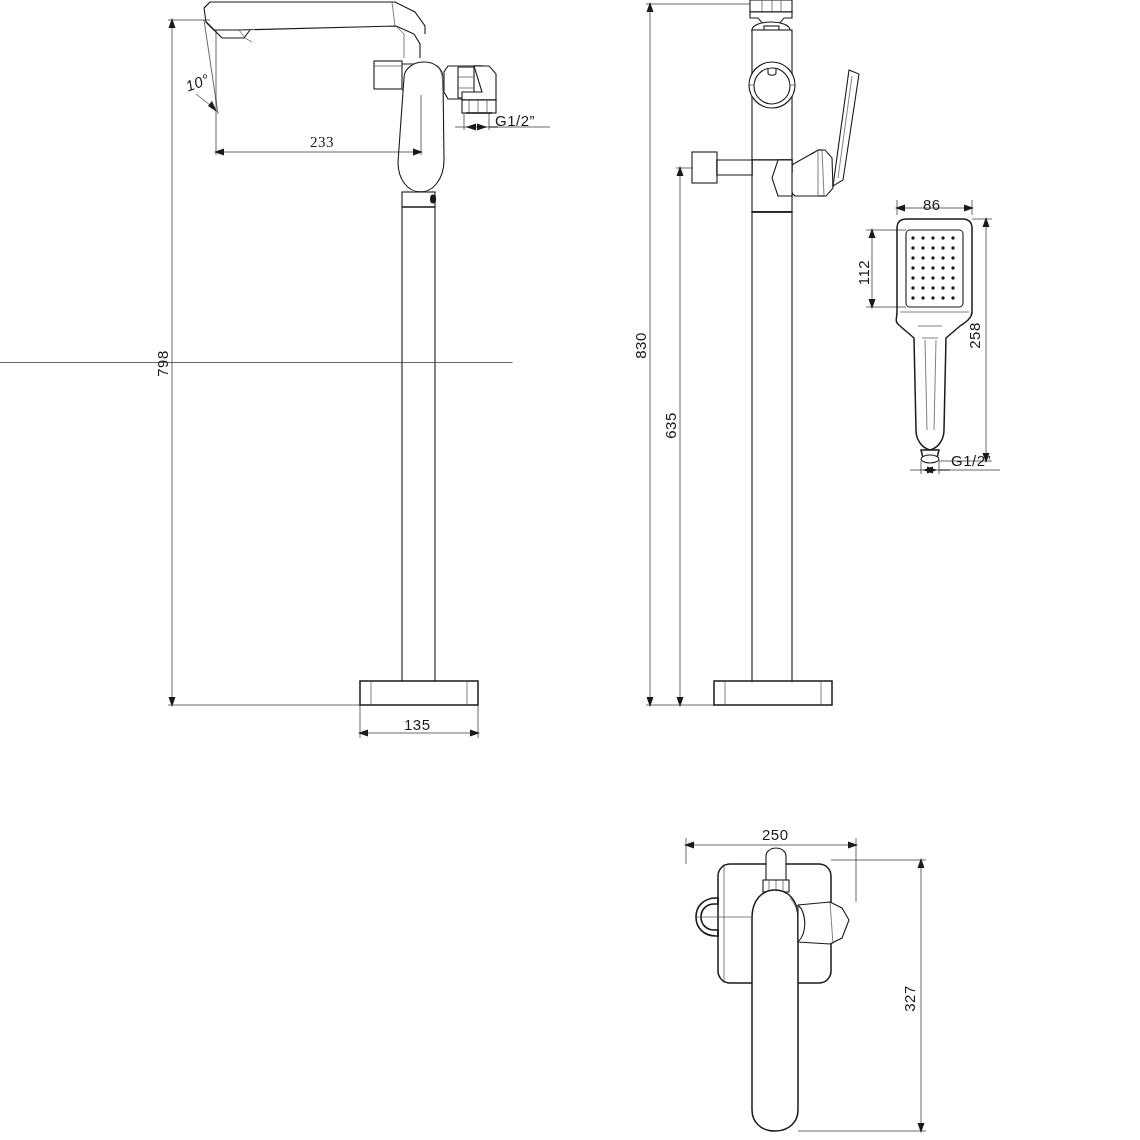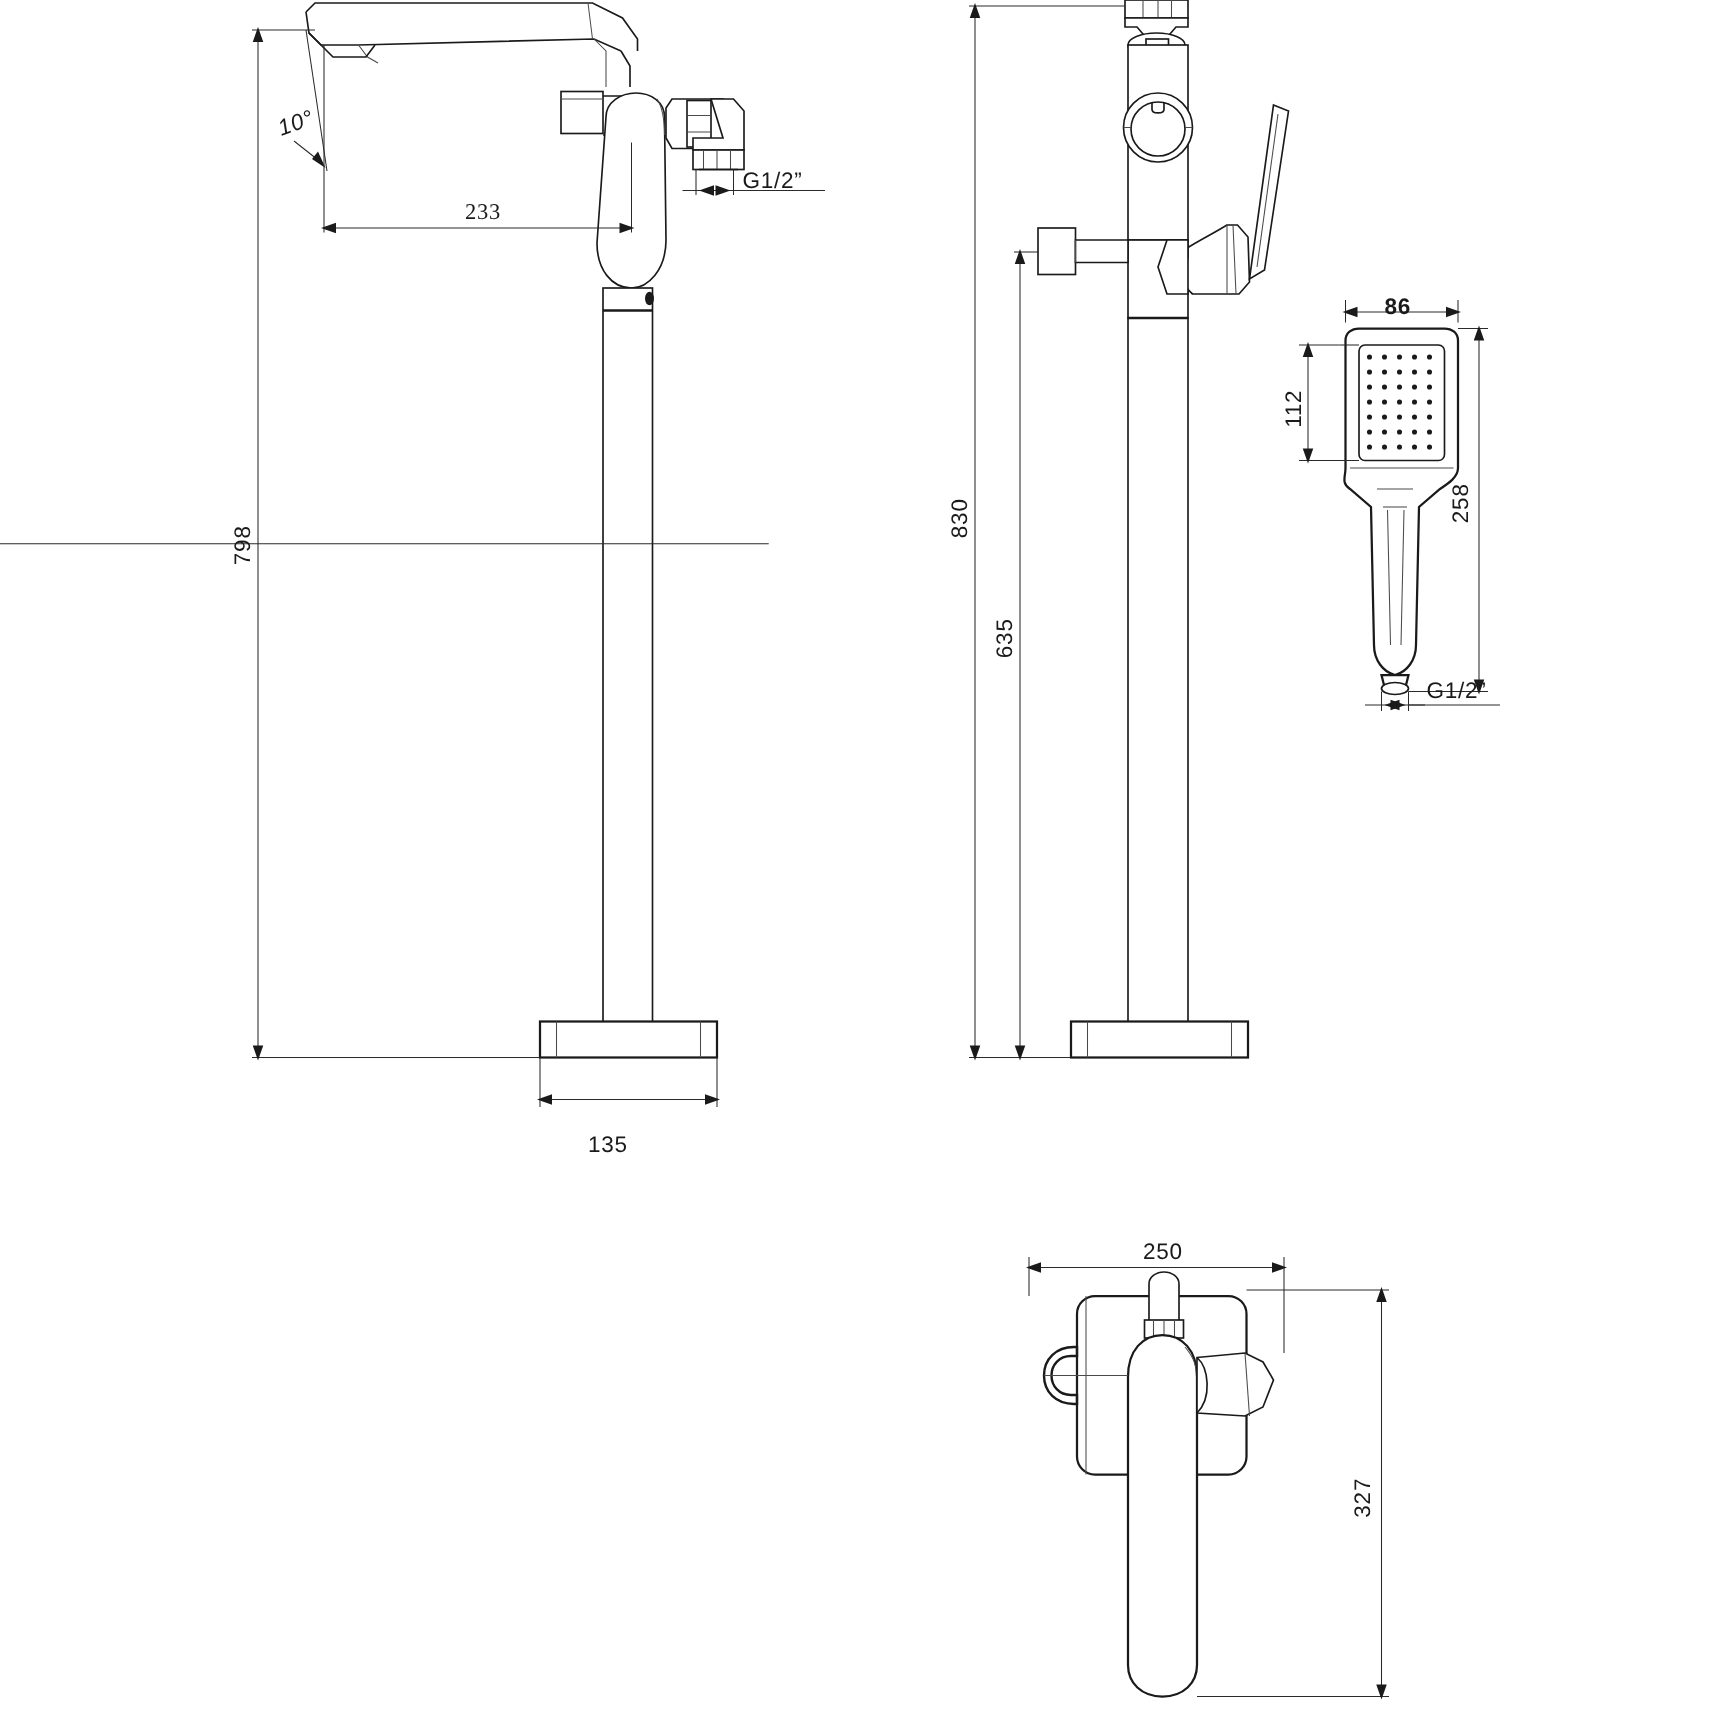--- a/index.html
+++ b/index.html
@@ -321,27 +321,27 @@
   </svg>
 
   <div class="dimtext vert" style="left:142px;top:355px;width:40px;text-align:center;">798</div>
 
   <div class="dimtext" style="left:310px;top:134px;font-family:Liberation Serif, serif;">233</div>
 
   <div class="dimtext ital" style="left:186px;top:78px;transform:rotate(-20deg);transform-origin:left center;">10°</div>
 
   <div class="dimtext" style="left:495px;top:112px;">G1/2”</div>
 
-  <div class="dimtext" style="left:392px;top:716px;margin-top:39px;">135</div>
+  <div class="dimtext" style="left:404px;top:716px;">135</div>
 
   <div class="dimtext vert" style="left:620px;top:337px;width:40px;text-align:center;">830</div>
 
   <div class="dimtext vert" style="left:650px;top:417px;width:40px;text-align:center;">635</div>
 
-  <div class="dimtext" style="left:923px;top:196px;font-weight:bold;">86</div>
+  <div class="dimtext" style="left:923px;top:196px;">86</div>
 
   <div class="dimtext vert" style="left:843px;top:264px;width:40px;text-align:center;">112</div>
 
   <div class="dimtext vert" style="left:954px;top:327px;width:40px;text-align:center;">258</div>
 
   <div class="dimtext" style="left:951px;top:452px;">G1/2”</div>
 
   <div class="dimtext" style="left:762px;top:826px;">250</div>
 
   <div class="dimtext vert" style="left:889px;top:990px;width:40px;text-align:center;">327</div>

